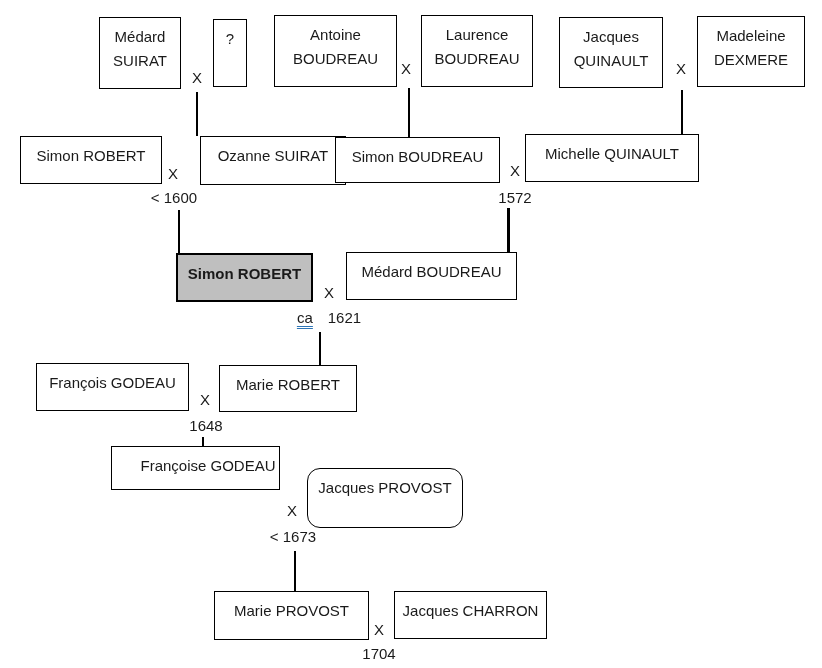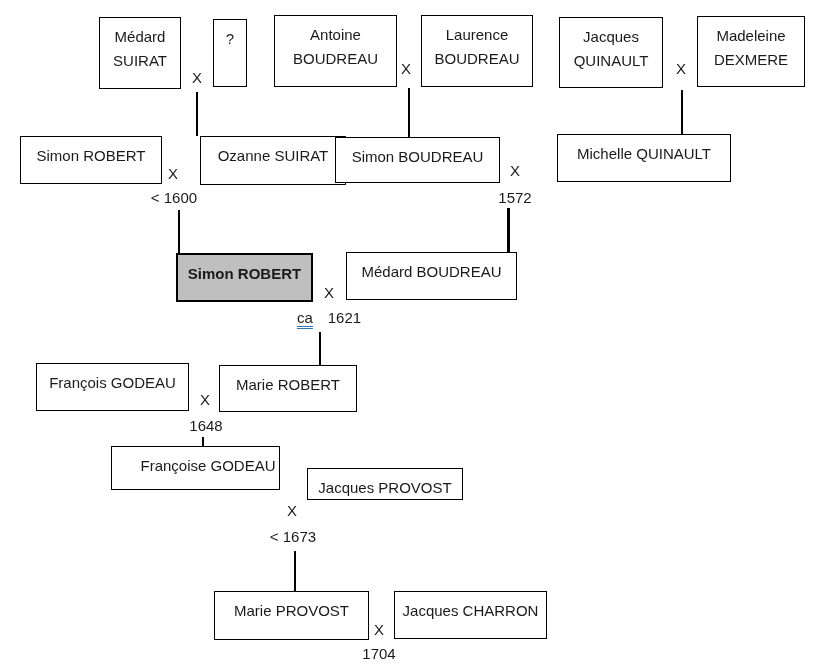--- a/index.html
+++ b/index.html
@@ -95,21 +95,21 @@
 
   <div class="pbox" style="left:20px;top:136px;width:142px;height:48px;">
     <span class="nline">Simon ROBERT</span>
   </div>
   <div class="pbox" style="left:184px;top:136px;width:146px;height:49px;margin-left:16px;">
     <span class="nline">Ozanne SUIRAT</span>
   </div>
   <div class="pbox" style="left:335px;top:137px;width:165px;height:46px;">
     <span class="nline">Simon BOUDREAU</span>
   </div>
-  <div class="pbox" style="left:525px;top:134px;width:174px;height:48px;margin-left:32px;">
+  <div class="pbox" style="left:525px;top:134px;width:174px;height:48px;">
     <span class="nline">Michelle QUINAULT</span>
   </div>
 
   <div class="xmark" style="left:161px;top:164px;">X</div>
   <div class="mdate" style="left:174px;top:189px;">&lt; 1600</div>
   <div class="xmark" style="left:503px;top:161px;">X</div>
   <div class="mdate" style="left:515px;top:189px;">1572</div>
 
   <div class="vline" style="left:177.75px;top:210px;height:43px;"></div>
   <div class="vline" style="left:507.25px;top:208px;height:44px;"></div>
@@ -136,21 +136,21 @@
   </div>
 
   <div class="xmark" style="left:193px;top:390px;">X</div>
   <div class="mdate" style="left:206px;top:417px;">1648</div>
 
   <div class="vline" style="left:201.75px;top:437px;height:32px;"></div>
 
   <div class="pbox" style="left:111px;top:446px;width:169px;height:44px;padding-left:25px;">
     <span class="nline">Françoise GODEAU</span>
   </div>
-  <div class="pbox" style="left:307px;top:468px;width:156px;height:32px;">
+  <div class="pbox" style="left:307px;top:468px;width:156px;height:60px;border-radius:13px;">
     <span class="nline">Jacques PROVOST</span>
   </div>
 
   <div class="xmark" style="left:280px;top:501px;">X</div>
   <div class="mdate" style="left:293px;top:528px;">&lt; 1673</div>
 
   <div class="vline" style="left:293.75px;top:551px;height:40px;"></div>
 
   <div class="pbox" style="left:214px;top:591px;width:155px;height:49px;">
     <span class="nline">Marie PROVOST</span>

